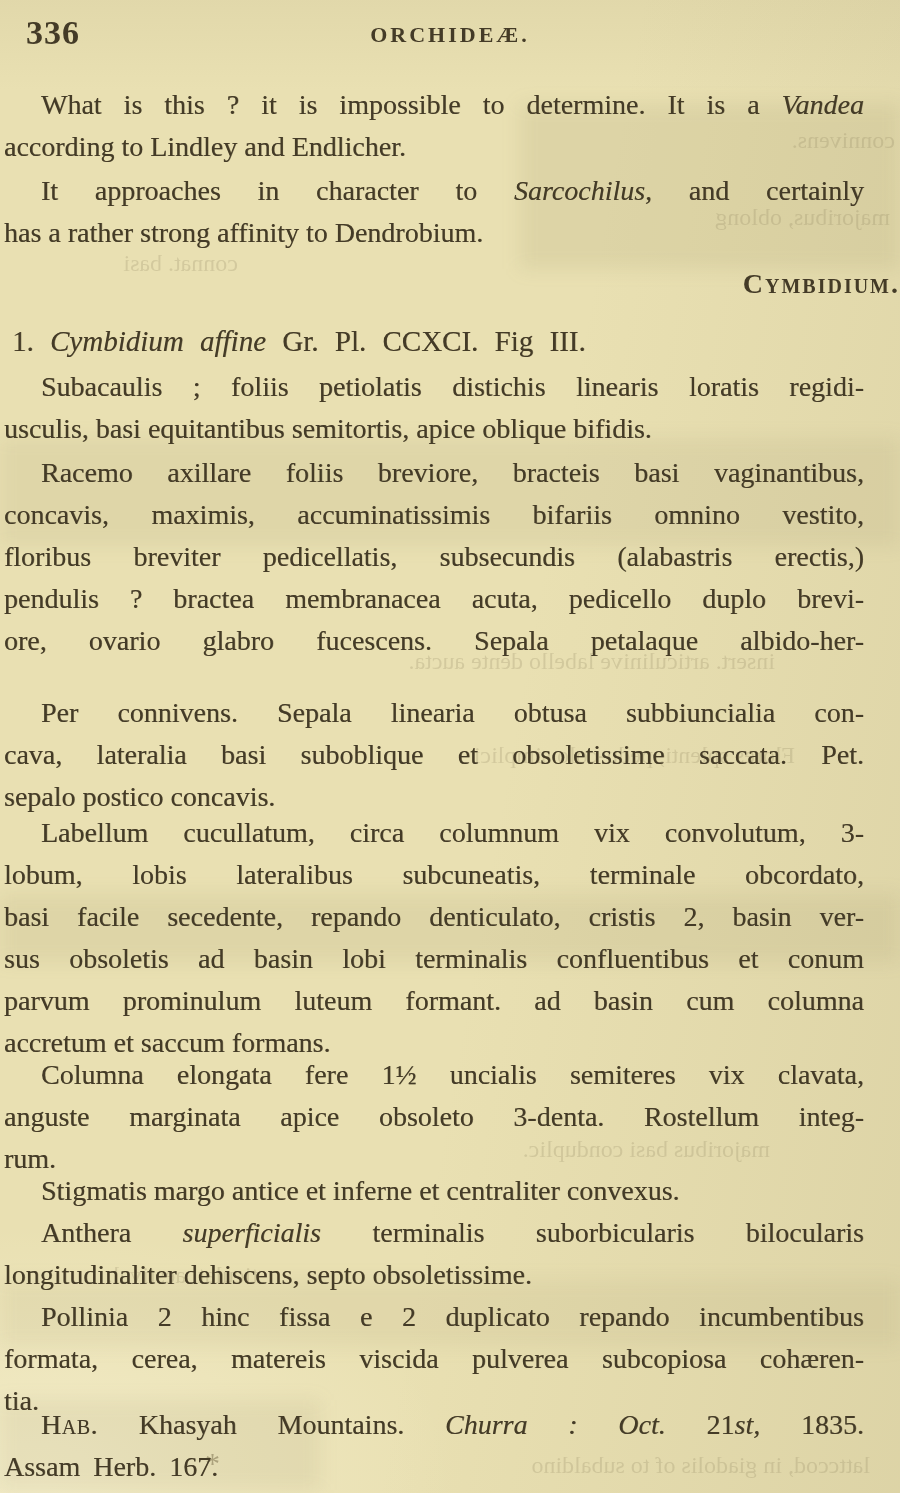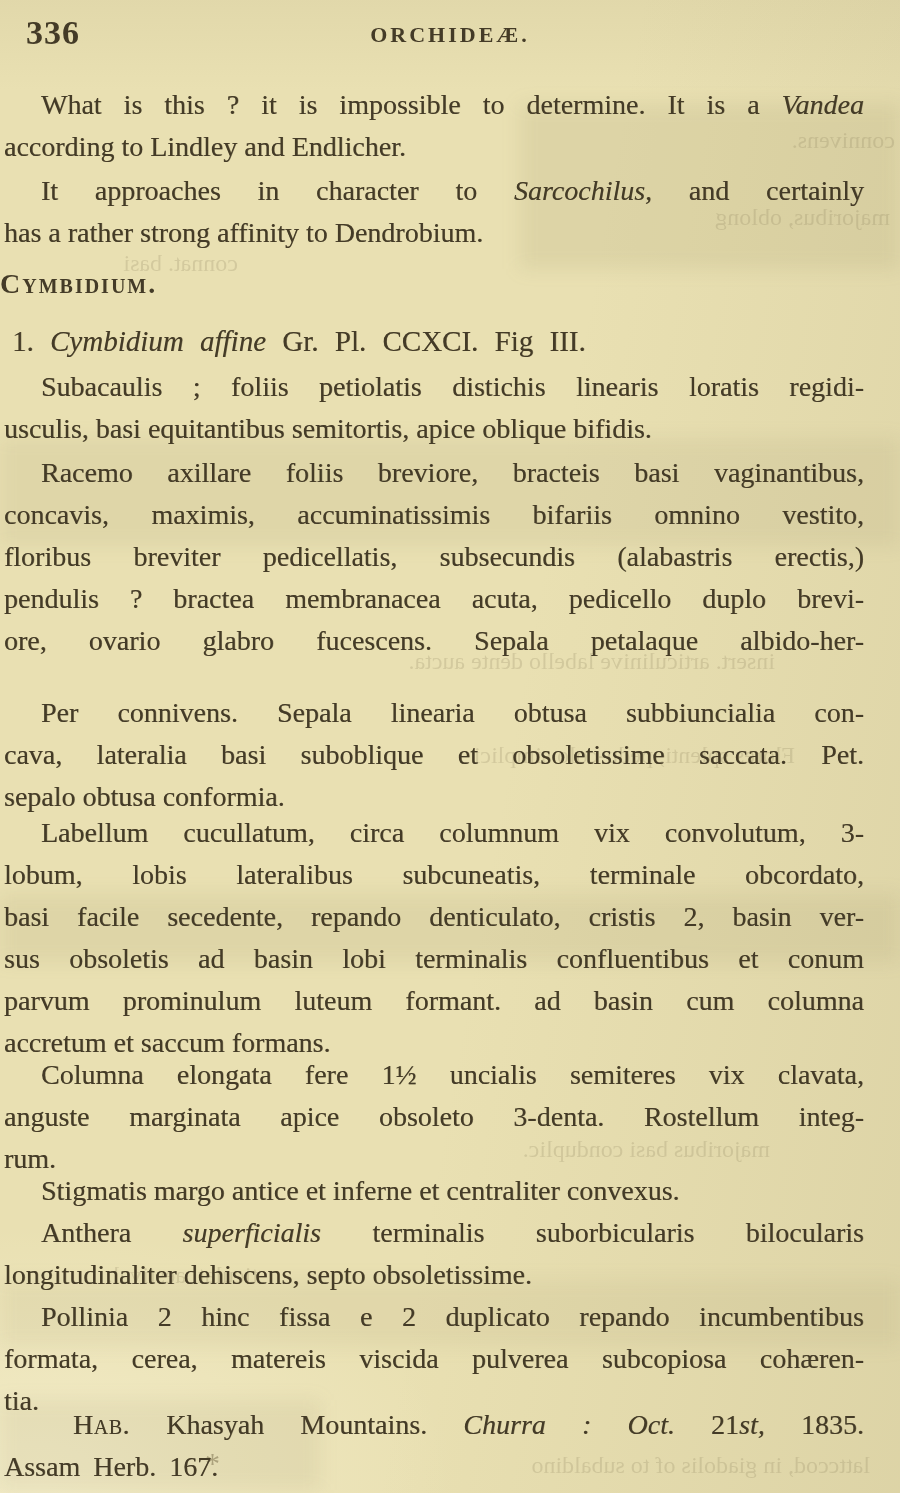--- a/index.html
+++ b/index.html
@@ -29,35 +29,35 @@
     position:absolute;left:26px;top:0;
     font-size:34px;font-weight:bold;letter-spacing:1px;
   }
   .running-title{
     position:absolute;left:0;top:8px;width:900px;
     text-align:center;font-size:22px;font-weight:bold;letter-spacing:3px;
   }
 
   .genus-heading{
     position:absolute;top:268px;left:0;width:900px;
-    text-align:left;font-size:28px;font-variant:small-caps;
+    text-align:right;font-size:28px;font-variant:small-caps;
     letter-spacing:2px;font-weight:bold;
   }
 
   .para{position:absolute;left:4px;width:860px;}
   .line{
     display:block;height:42px;line-height:42px;font-size:28px;
     text-shadow:0.4px 0.4px 0.5px rgba(62,52,30,0.5);
     white-space:normal;
   }
   .line.j{text-align:justify;text-align-last:justify;}
   .line.ind{text-indent:37px;}
   .line.ind-sm{text-indent:8px;}
   .line span.i{font-style:italic;}
-  .line span.sc{font-variant:small-caps;letter-spacing:0.5px;margin-left:32px;}
+  .line span.sc{font-variant:small-caps;letter-spacing:0.5px;}
   .para.species .line{font-size:29px;word-spacing:9px;}
   .para.hab .line{word-spacing:6px;}
 
   .ghost-layer{position:absolute;inset:0;pointer-events:none;}
   .ghost{
     position:absolute;
     transform:scaleX(-1);
     color:#7e7350;
     opacity:0.20;
     font-size:24px;
@@ -115,21 +115,21 @@
   <div class="para" style="top:452px">
       <div class="line j ind"><span class="n">Racemo axillare foliis breviore, bracteis basi vaginantibus,</span></div>
       <div class="line j"><span class="n">concavis, maximis, accuminatissimis bifariis omnino vestito,</span></div>
       <div class="line j"><span class="n">floribus breviter pedicellatis, subsecundis (alabastris erectis,)</span></div>
       <div class="line j"><span class="n">pendulis ? bractea membranacea acuta, pedicello duplo brevi-</span></div>
       <div class="line j"><span class="n">ore, ovario glabro fucescens.  Sepala petalaque albido-her-</span></div>
     </div>
   <div class="para" style="top:692px">
       <div class="line j ind"><span class="n">Per connivens.  Sepala linearia obtusa subbiuncialia con-</span></div>
       <div class="line j"><span class="n">cava, lateralia basi suboblique et obsoletissime saccata.  Pet.</span></div>
-      <div class="line"><span class="n">sepalo obtusa conformia.</span></div>
+      <div class="line"><span class="n">sepalo postico concavis.</span></div>
     </div>
   <div class="para" style="top:812px">
       <div class="line j ind"><span class="n">Labellum cucullatum, circa columnum vix convolutum, 3-</span></div>
       <div class="line j"><span class="n">lobum, lobis lateralibus subcuneatis, terminale obcordato,</span></div>
       <div class="line j"><span class="n">basi facile secedente, repando denticulato, cristis 2, basin ver-</span></div>
       <div class="line j"><span class="n">sus obsoletis ad basin lobi terminalis confluentibus et conum</span></div>
       <div class="line j"><span class="n">parvum prominulum luteum formant. ad basin cum columna</span></div>
       <div class="line"><span class="n">accretum et saccum formans.</span></div>
     </div>
   <div class="para" style="top:1054px">

